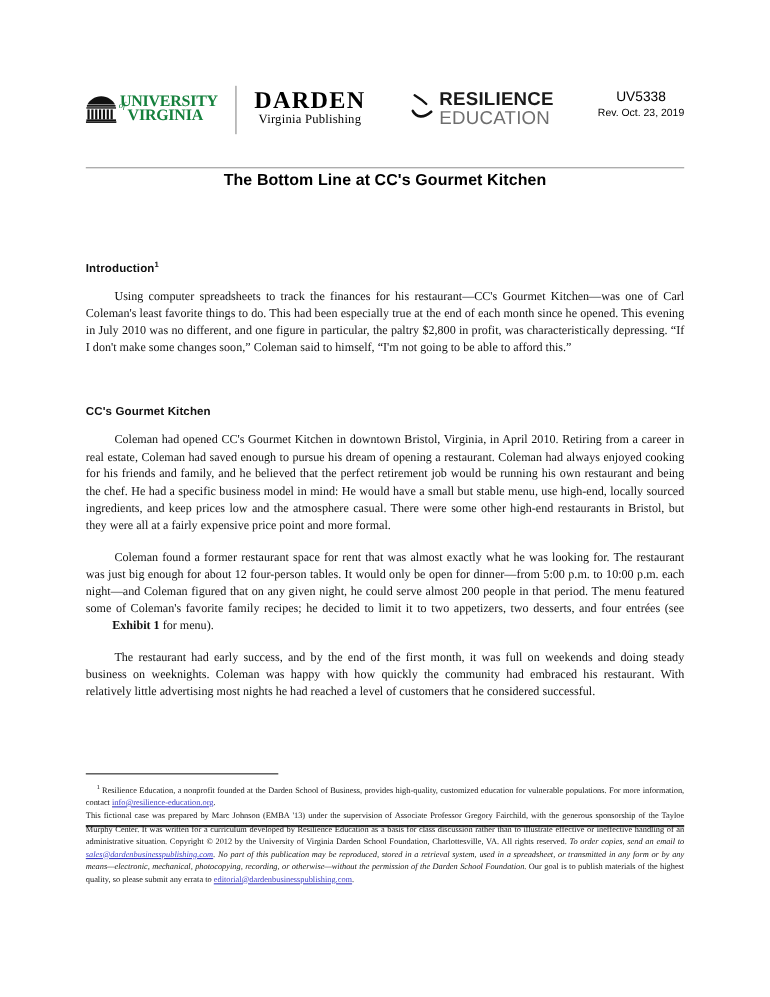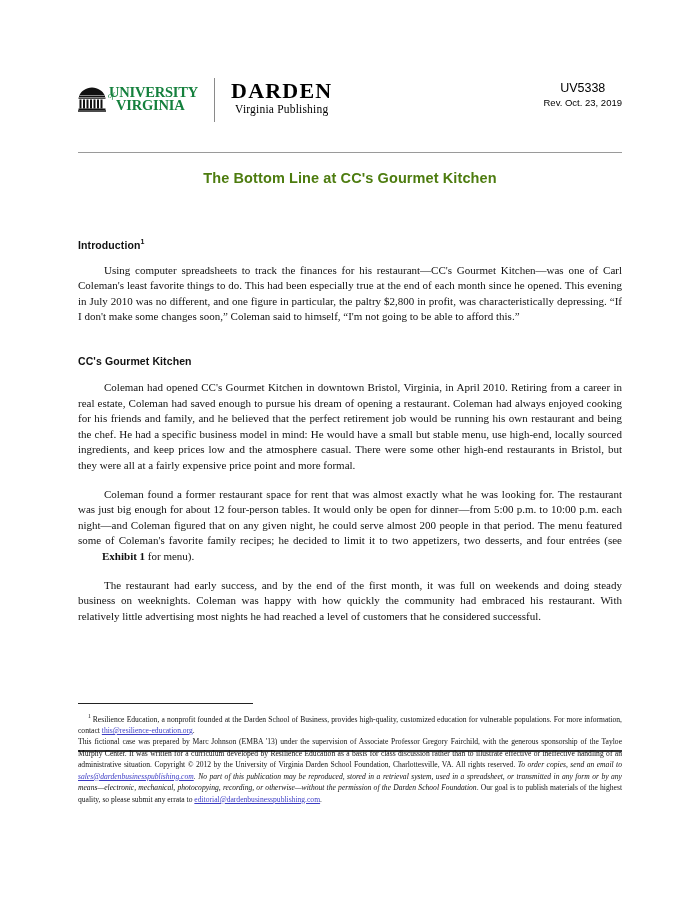--- a/index.html
+++ b/index.html
@@ -161,28 +161,28 @@
     top: 152px;
     width: 544px;
     height: 1px;
     background: #9a9a9a;
   }
 
   
   .doc-title {
     position: absolute;
     left: 78px;
-    top: 170px;
+    top: 156px;
     width: 544px;
     text-align: center;
     font-family: "Liberation Sans", sans-serif;
     font-weight: 700;
     font-size: 14.5px;
     letter-spacing: 0.1px;
-    color: #4d7c0f;
+    color: #000000;
   }
 
   
   .body-area {
     position: absolute;
     left: 78px;
     top: 238px;
     width: 544px;
   }
   .sec-head {
@@ -192,21 +192,21 @@
     color: #111;
     margin: 0 0 12px 0;
     letter-spacing: 0.1px;
   }
   .sec-head .fn {
     font-size: 7px;
     vertical-align: super;
     font-weight: 700;
   }
   .sec-head.second {
-    margin-top: 30px;
+    margin-top: 43px;
     margin-bottom: 13px;
   }
   p.para {
     margin: 0 0 13px 0;
     font-family: "Liberation Serif", serif;
     font-size: 11px;
     line-height: 1.42;
     text-align: justify;
     text-indent: 26px;
     color: #111;
@@ -298,20 +298,30 @@
       </div>
     </div>
 
     <div class="divider-vert"></div>
 
     <div class="darden-logo">
       <div class="darden-name">DARDEN</div>
       <div class="darden-sub">Virginia Publishing</div>
     </div>
 
+    <div class="resilience-logo">
+      <svg class="swoosh-wrap" viewBox="0 0 22 34">
+        <path d="M3 3 C8 6 12 9 15 12" stroke="#111" stroke-width="2.4" fill="none" stroke-linecap="round"></path>
+        <path d="M1 19 C5 26 12 27 20 20" stroke="#111" stroke-width="2.8" fill="none" stroke-linecap="round"></path>
+      </svg>
+      <div class="res-text">
+        <div class="res-line1">RESILIENCE</div>
+        <div class="res-line2">EDUCATION</div>
+      </div>
+    </div>
 
     <div class="doc-meta">
       <div class="doc-id">UV5338</div>
       <div class="doc-rev">Rev. Oct. 23, 2019</div>
     </div>
   </div>
 
   <div class="rule-top"></div>
 
   <div class="doc-title">The Bottom Line at CC's Gourmet Kitchen</div>
@@ -327,18 +337,18 @@
     <h2 class="sec-head second">CC's Gourmet Kitchen</h2>
 
     <p class="para">Coleman had opened CC's Gourmet Kitchen in downtown Bristol, Virginia, in April 2010. Retiring from a career in real estate, Coleman had saved enough to pursue his dream of opening a restaurant. Coleman had always enjoyed cooking for his friends and family, and he believed that the perfect retirement job would be running his own restaurant and being the chef. He had a specific business model in mind: He would have a small but stable menu, use high-end, locally sourced ingredients, and keep prices low and the atmosphere casual. There were some other high-end restaurants in Bristol, but they were all at a fairly expensive price point and more formal.</p>
 
     <p class="para"><span>Coleman found a former restaurant space for rent that was almost exactly what he was looking for. The restaurant was just big enough for about 12 four-person tables. It would only be open for dinner—from 5:00 p.m. to 10:00 p.m. each night—and Coleman figured that on any given night, he could serve almost 200 people in that period. The menu featured some of Coleman's favorite family recipes; he decided to limit it to two appetizers, two desserts, and four entrées (see </span><span class="b">Exhibit 1</span><span> for menu).</span></p>
 
     <p class="para">The restaurant had early success, and by the end of the first month, it was full on weekends and doing steady business on weeknights. Coleman was happy with how quickly the community had embraced his restaurant. With relatively little advertising most nights he had reached a level of customers that he considered successful.</p>
   </div>
 
   <div class="fn-rule"></div>
-  <div class="footnote"><span class="sup">1</span><span>Resilience Education, a nonprofit founded at the Darden School of Business, provides high-quality, customized education for vulnerable populations. For more information, contact </span><a class="link" href="#">this@resilience-education.org</a><span>.</span></div>
+  <div class="footnote"><span class="sup">1</span><span>Resilience Education, a nonprofit founded at the Darden School of Business, provides high-quality, customized education for vulnerable populations. For more information, contact </span><a class="link" href="#">info@resilience-education.org</a><span>.</span></div>
 
   <div class="cr-rule"></div>
   <div class="copyright"><span>This fictional case was prepared by Marc Johnson (EMBA '13) under the supervision of Associate Professor Gregory Fairchild, with the generous sponsorship of the Tayloe Murphy Center. It was written for a curriculum developed by Resilience Education as a basis for class discussion rather than to illustrate effective or ineffective handling of an administrative situation. Copyright © 2012 by the University of Virginia Darden School Foundation, Charlottesville, VA. All rights reserved. </span><span class="it">To order copies, send an email to </span><a class="link it" href="#">sales@dardenbusinesspublishing.com</a><span class="it">. No part of this publication may be reproduced, stored in a retrieval system, used in a spreadsheet, or transmitted in any form or by any means—electronic, mechanical, photocopying, recording, or otherwise—without the permission of the Darden School Foundation</span><span>. Our goal is to publish materials of the highest quality, so please submit any errata to </span><a class="link" href="#">editorial@dardenbusinesspublishing.com</a><span>.</span></div>
 
 </div>
 
 </body></html>

